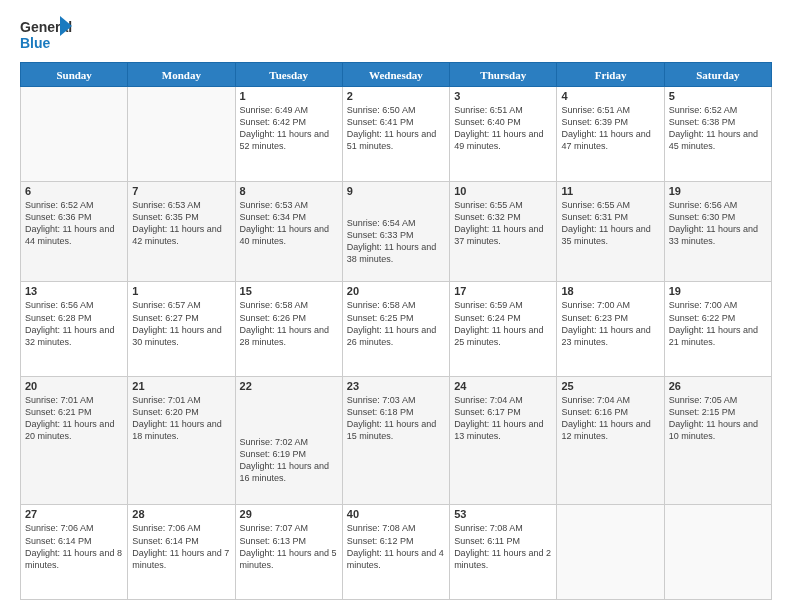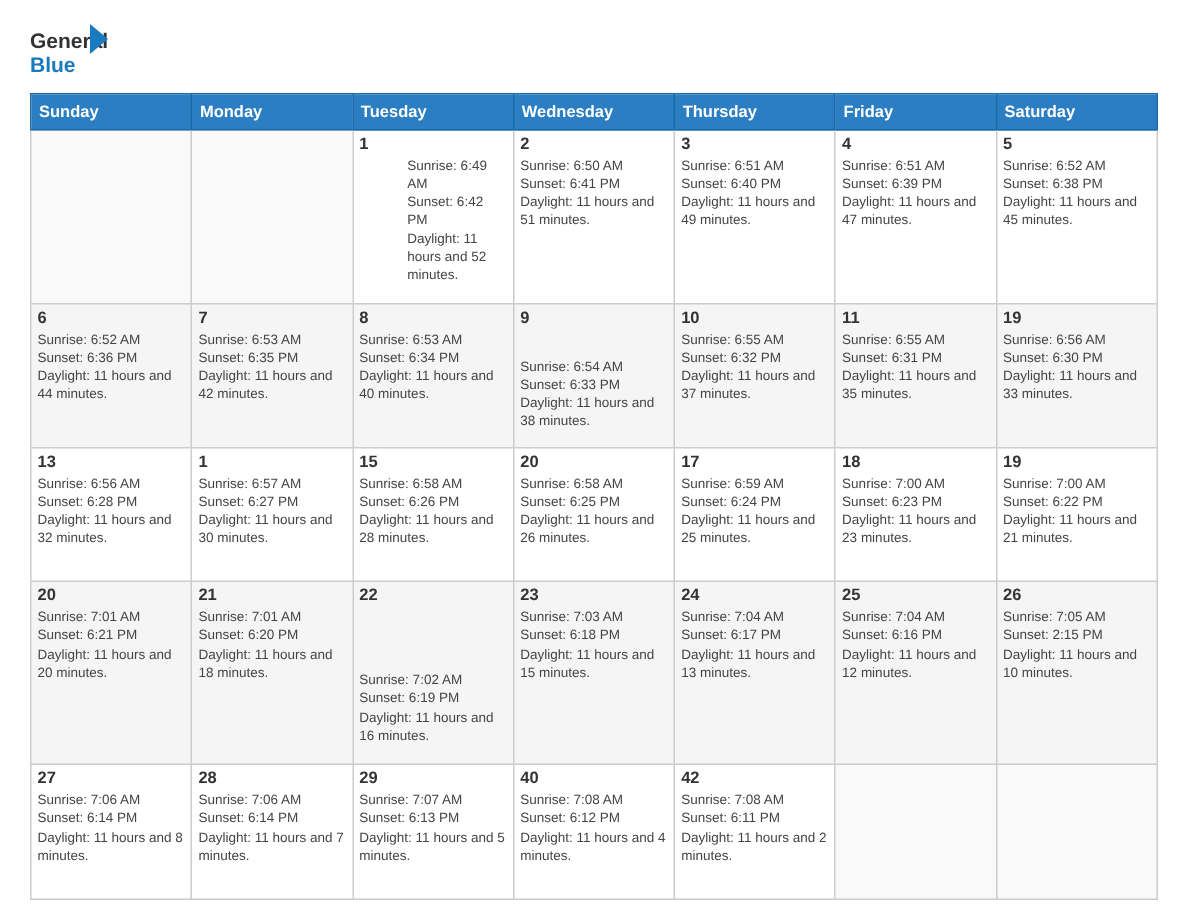--- a/index.html
+++ b/index.html
@@ -48,23 +48,24 @@
       border-collapse: collapse;
       width: 100%;
       table-layout: fixed;
     }
     .calendar th {
       background: #2b7ec1;
       color: #fff;
       font-size: 11px;
       font-weight: bold;
       padding: 4px 5px;
-      text-align: left;
+      text-align: center;
       border: 1px solid #1a6aab;
       height: 24px;
+      font-family: Liberation Serif, serif;
     }
     .calendar td {
       border: 1px solid #ccc;
       vertical-align: top;
       padding: 3px 4px;
       font-size: 9.5px;
       color: #333;
       height: 82px;
       width: calc(100%/7);
     }
@@ -116,21 +117,21 @@
           <th>Friday</th>
           <th>Saturday</th>
         </tr>
     </thead>
     <tbody id="calendar-body">
     <tr>
           <td class="empty"></td>
           <td class="empty"></td>
           <td>
             <span class="day-num">1</span>
-            <div class="day-info" style="white-space: pre-line; margin-left: 32px;">Sunrise: 6:49 AM
+            <div class="day-info" style="white-space: pre-line;">Sunrise: 6:49 AM
 Sunset: 6:42 PM
 Daylight: 11 hours and 52 minutes.</div>
           </td>
           <td>
             <span class="day-num">2</span>
             <div class="day-info" style="white-space: pre-line;">Sunrise: 6:50 AM
 Sunset: 6:41 PM
 Daylight: 11 hours and 51 minutes.</div>
           </td>
           <td>
@@ -303,21 +304,21 @@
 Sunset: 6:13 PM
 Daylight: 11 hours and 5 minutes.</div>
           </td>
           <td>
             <span class="day-num">40</span>
             <div class="day-info" style="white-space: pre-line;">Sunrise: 7:08 AM
 Sunset: 6:12 PM
 Daylight: 11 hours and 4 minutes.</div>
           </td>
           <td>
-            <span class="day-num">42</span>
+            <span class="day-num">53</span>
             <div class="day-info" style="white-space: pre-line;">Sunrise: 7:08 AM
 Sunset: 6:11 PM
 Daylight: 11 hours and 2 minutes.</div>
           </td>
           <td class="empty"></td>
           <td class="empty"></td>
         </tr>
       </tbody>
   </table>
 </div>

